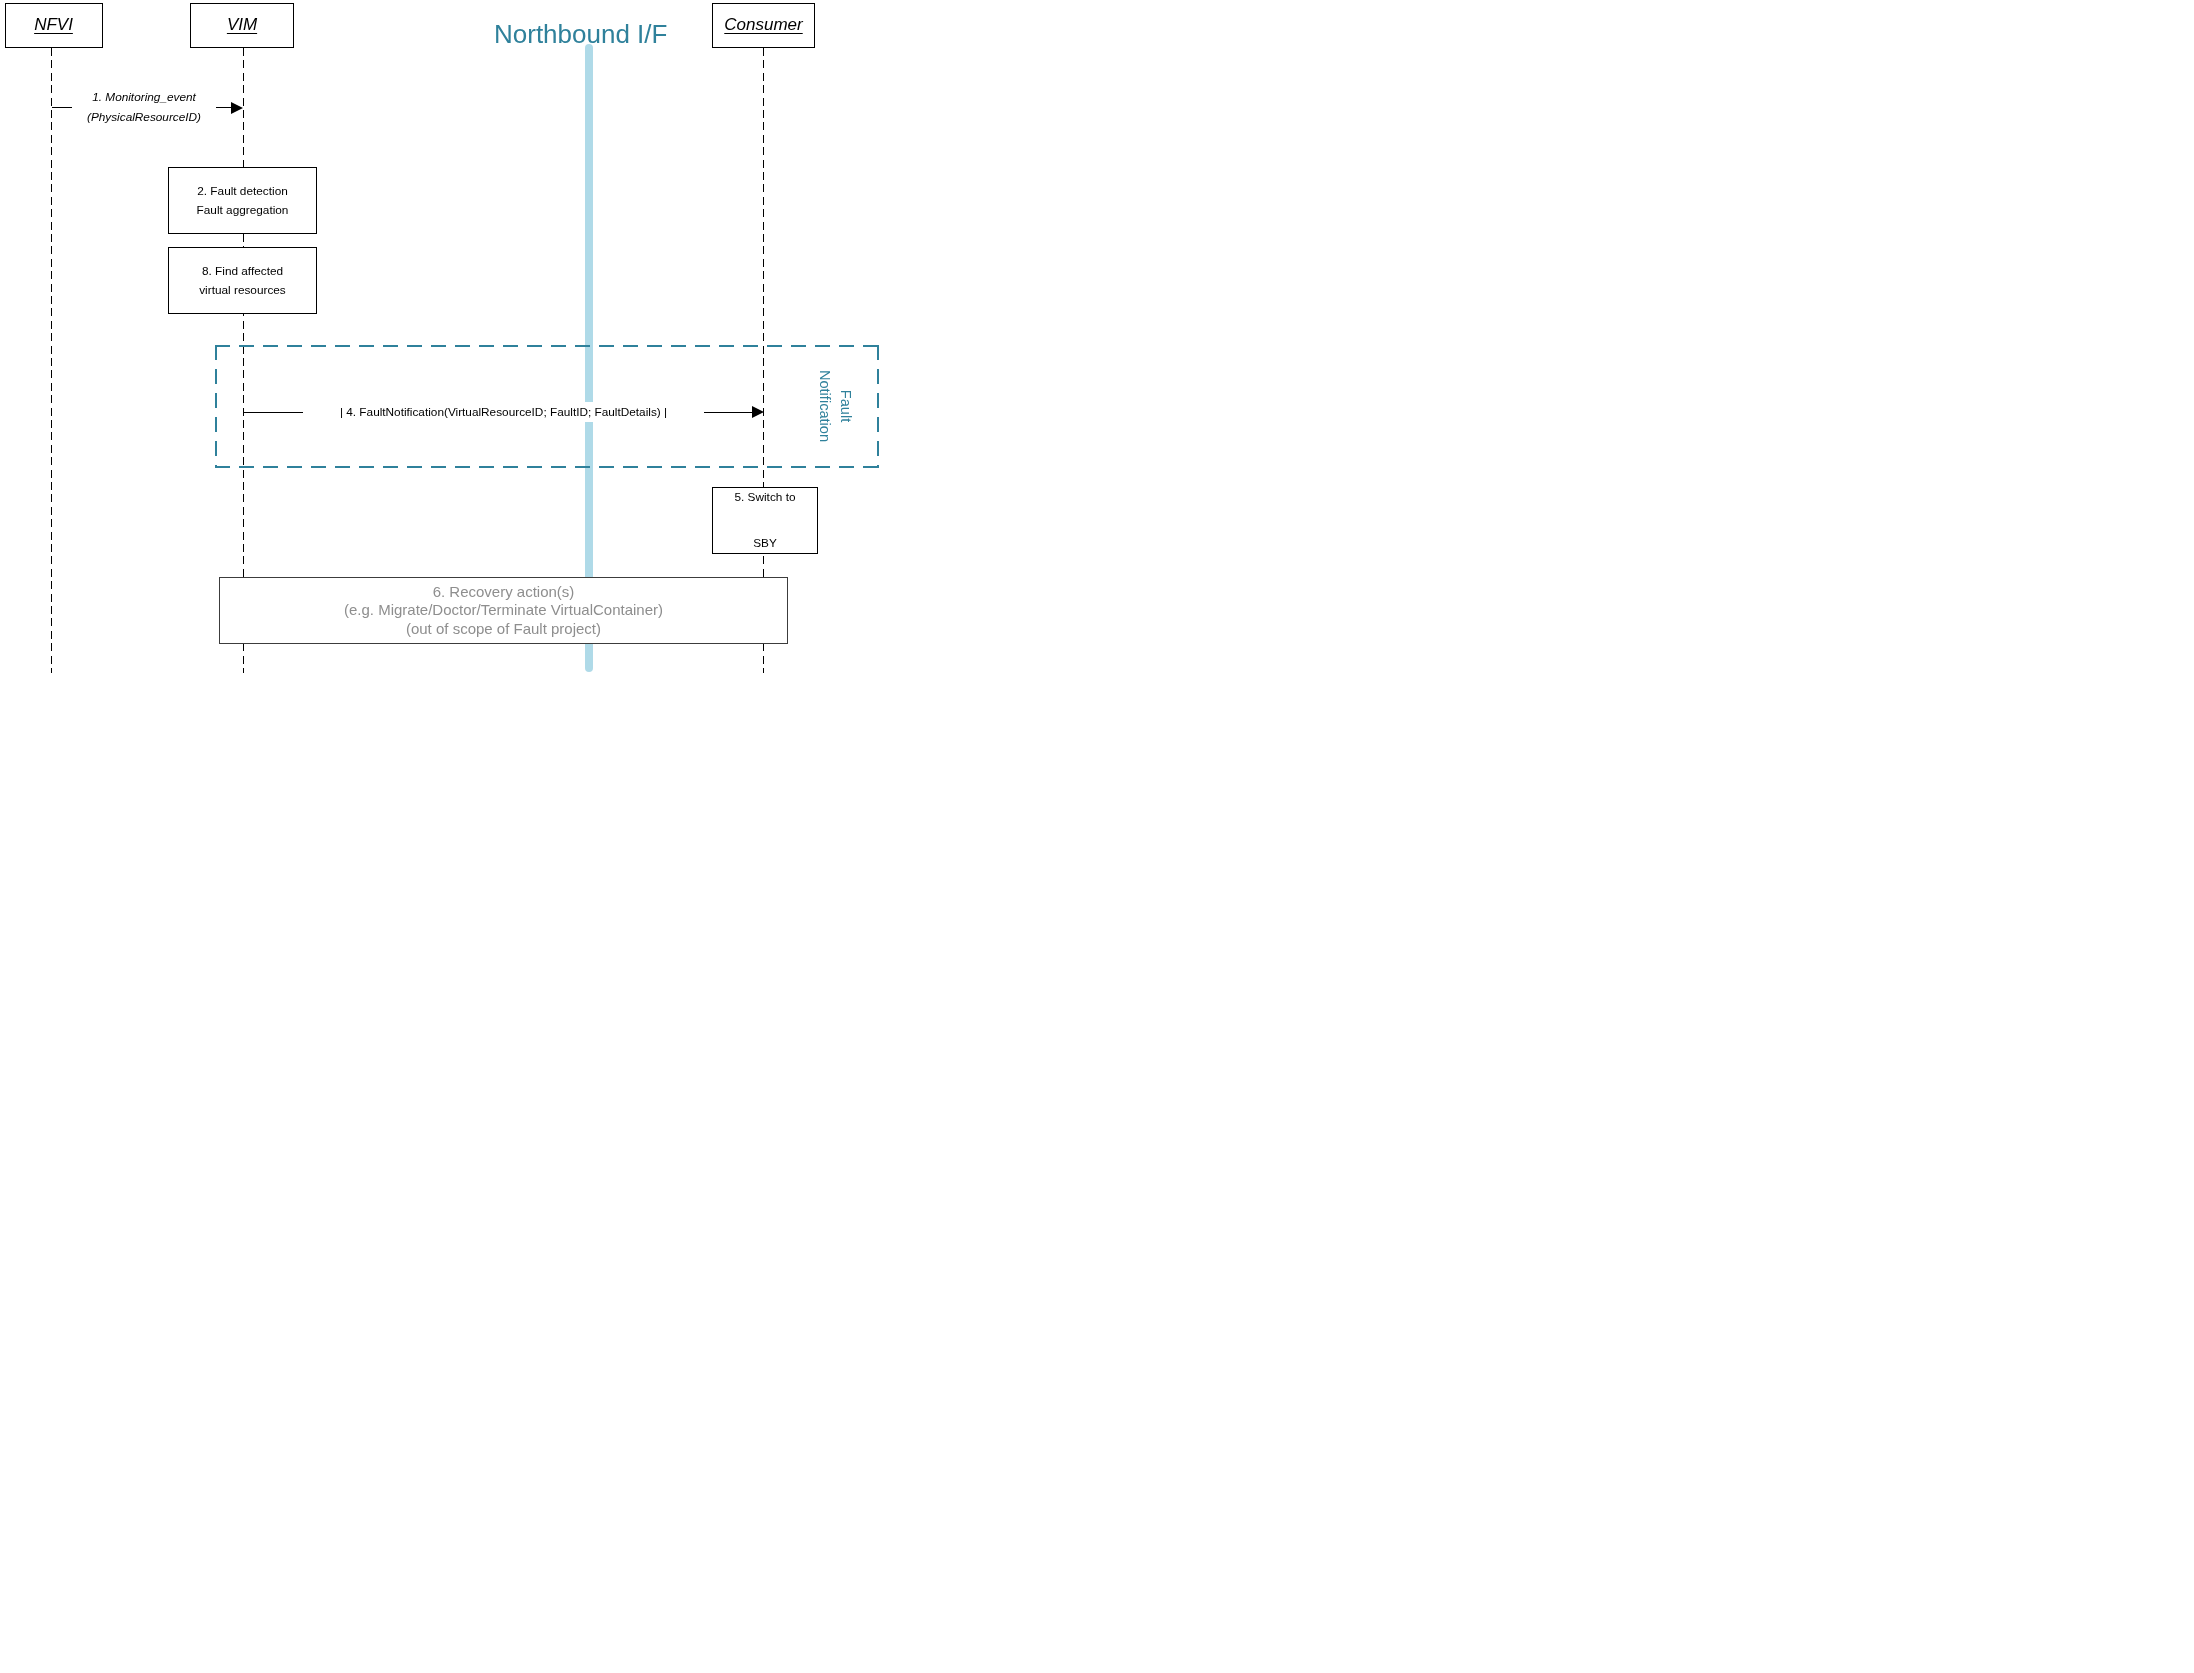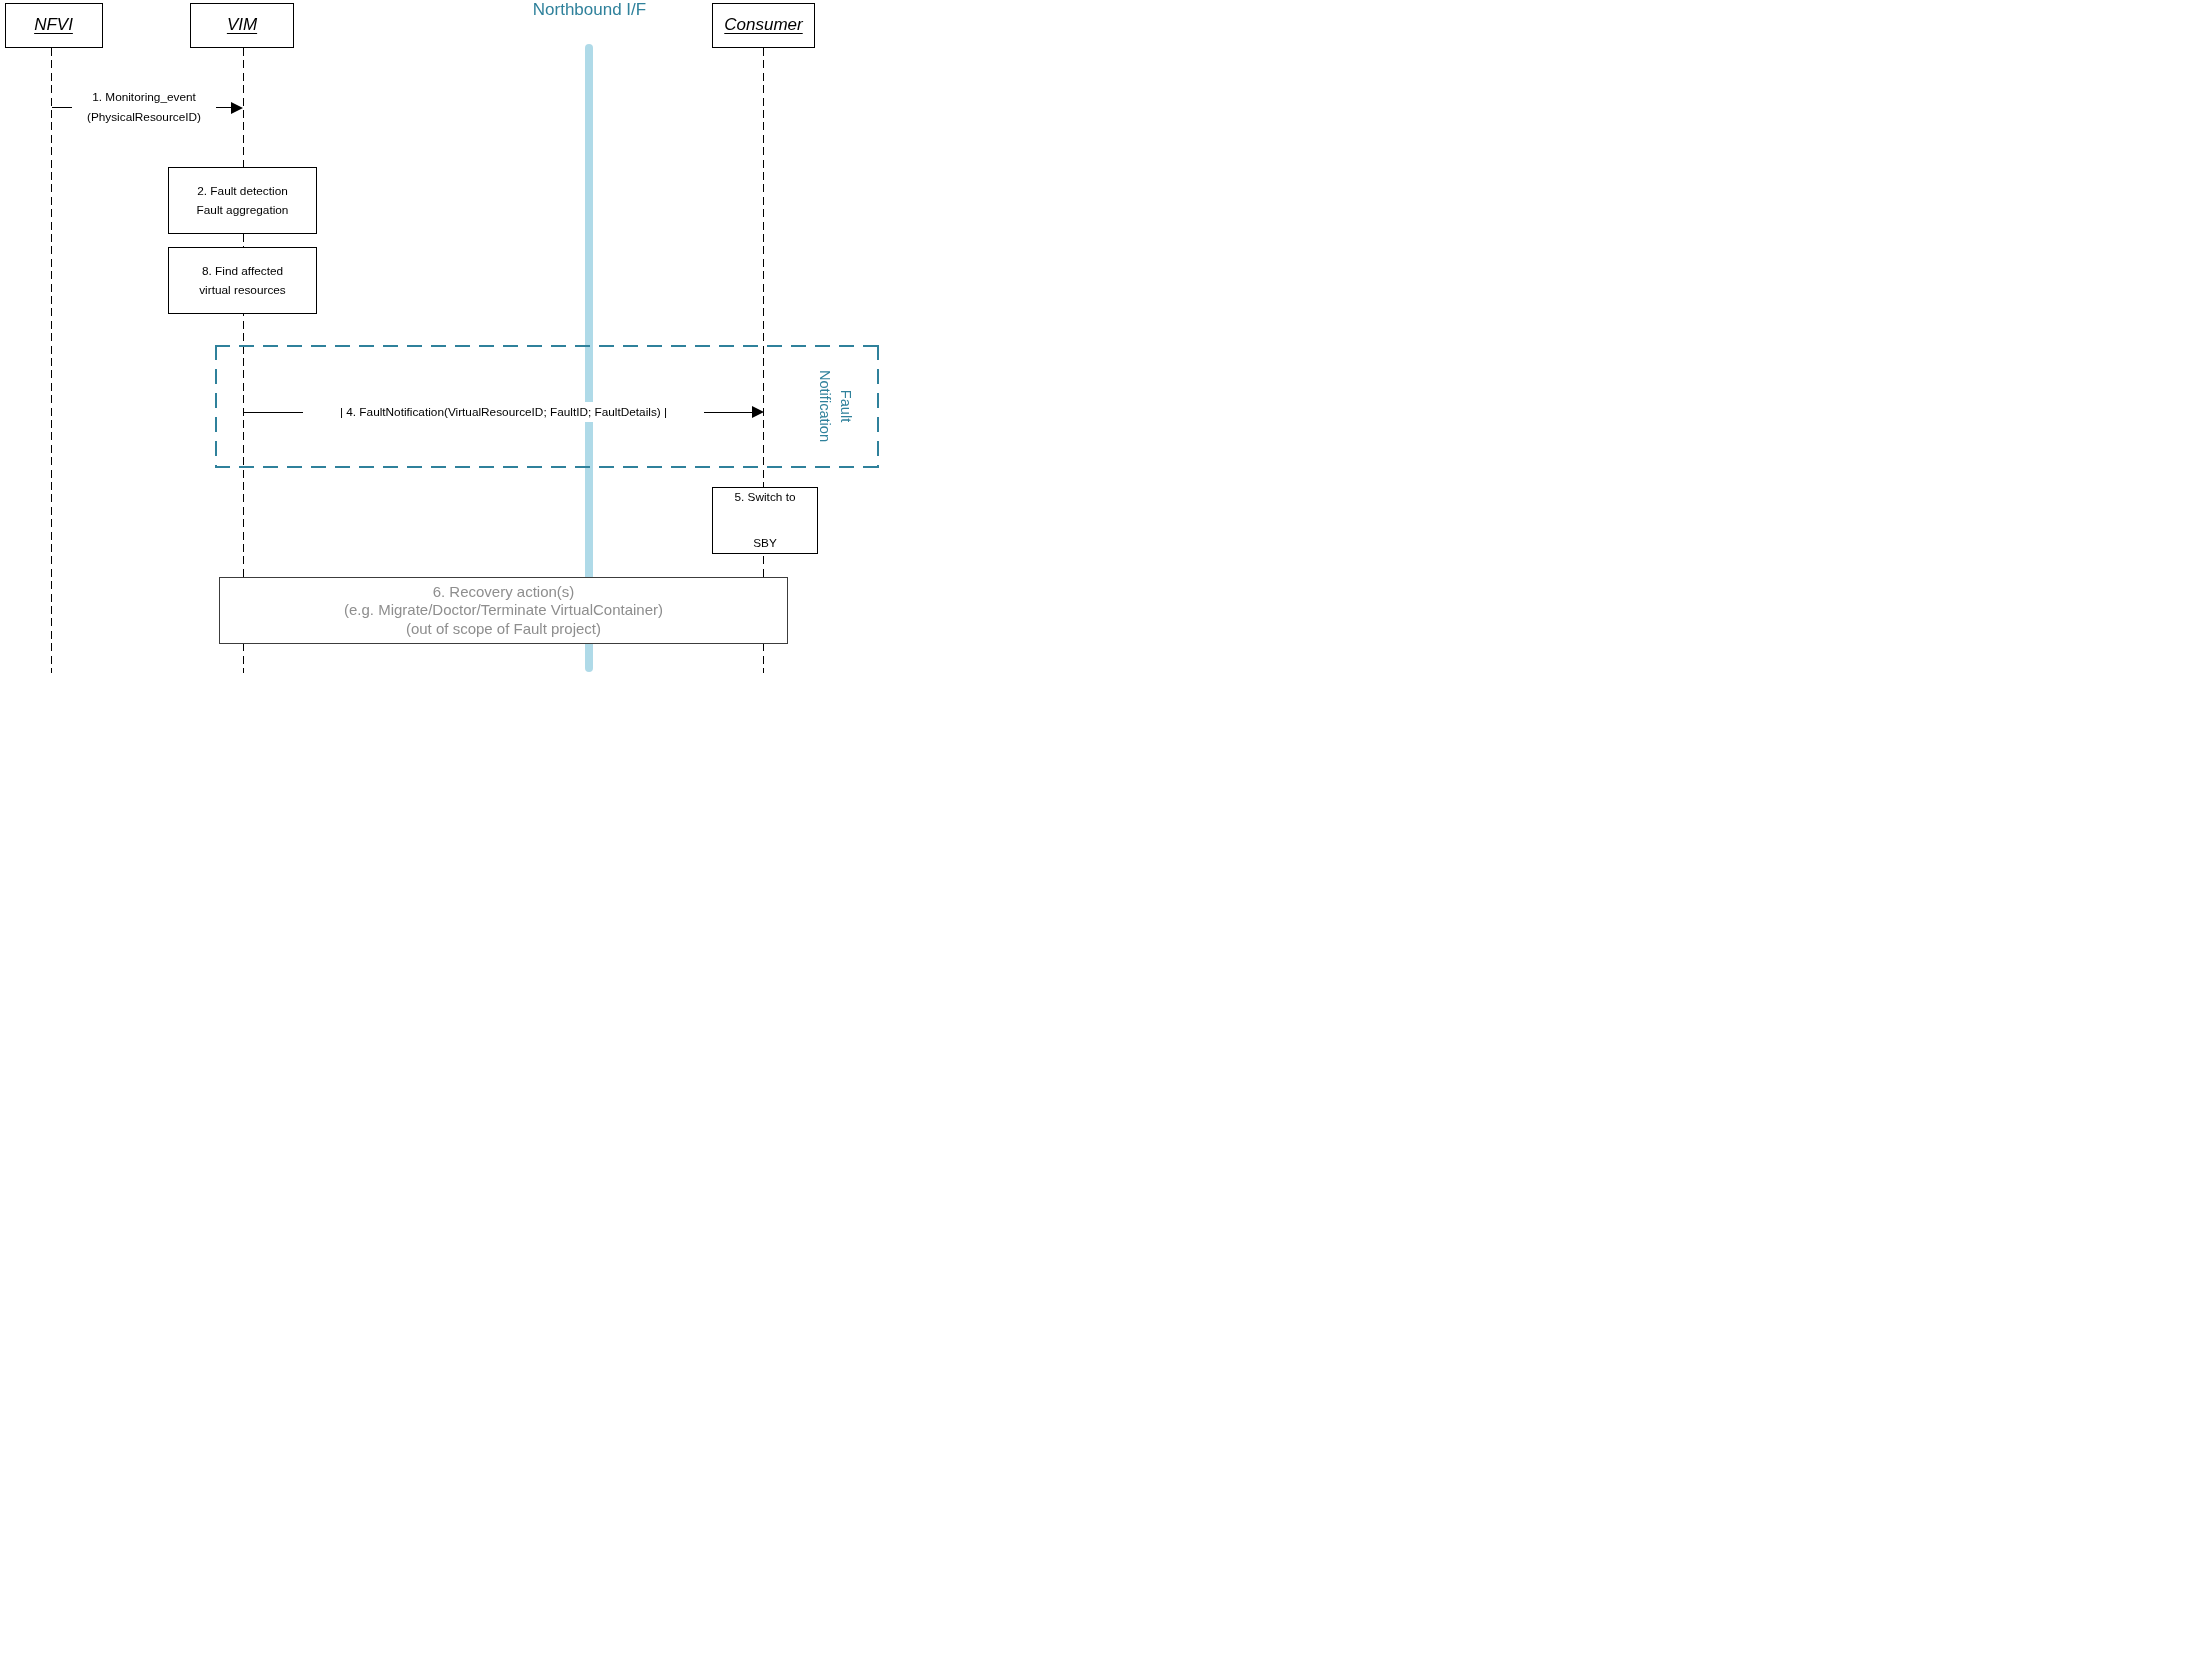--- a/index.html
+++ b/index.html
@@ -44,23 +44,23 @@
     position:absolute;
     top:48px;
     width:1.1px;
     height:625px;
     background:repeating-linear-gradient(180deg, var(--ink) 0 7.9px, transparent 7.9px 12.4px);
     z-index:1;
   }
   
   .nb-title{
     position:absolute;
-    left:494px; top:0; width:191px;
-    text-align:center;
-    font-size:17px;
+    left:494px; top:19px; width:191px;
+    text-align:left;
+    font-size:26px;
     color:var(--teal);
     white-space:nowrap;
     z-index:4;
   }
   .nb-bar{
     position:absolute;
     left:585px; top:44px;
     width:8.4px; height:628px;
     background:var(--light-blue);
     border-radius:4.5px;
@@ -83,21 +83,21 @@
   }
   .msg-label{
     position:absolute;
     background:#ffffff;
     color:var(--ink);
     font-size:11.8px;
     text-align:center;
     z-index:3;
     white-space:nowrap;
   }
-  .msg-label .ln{display:block;line-height:19.7px;}
+  .msg-label .ln{display:block;line-height:19.7px;font-style:italic;}
   
   .act-box{
     position:absolute;
     border:1.4px solid var(--ink);
     background:#ffffff;
     box-sizing:border-box;
     display:flex;
     flex-direction:column;
     align-items:center;
     justify-content:center;

